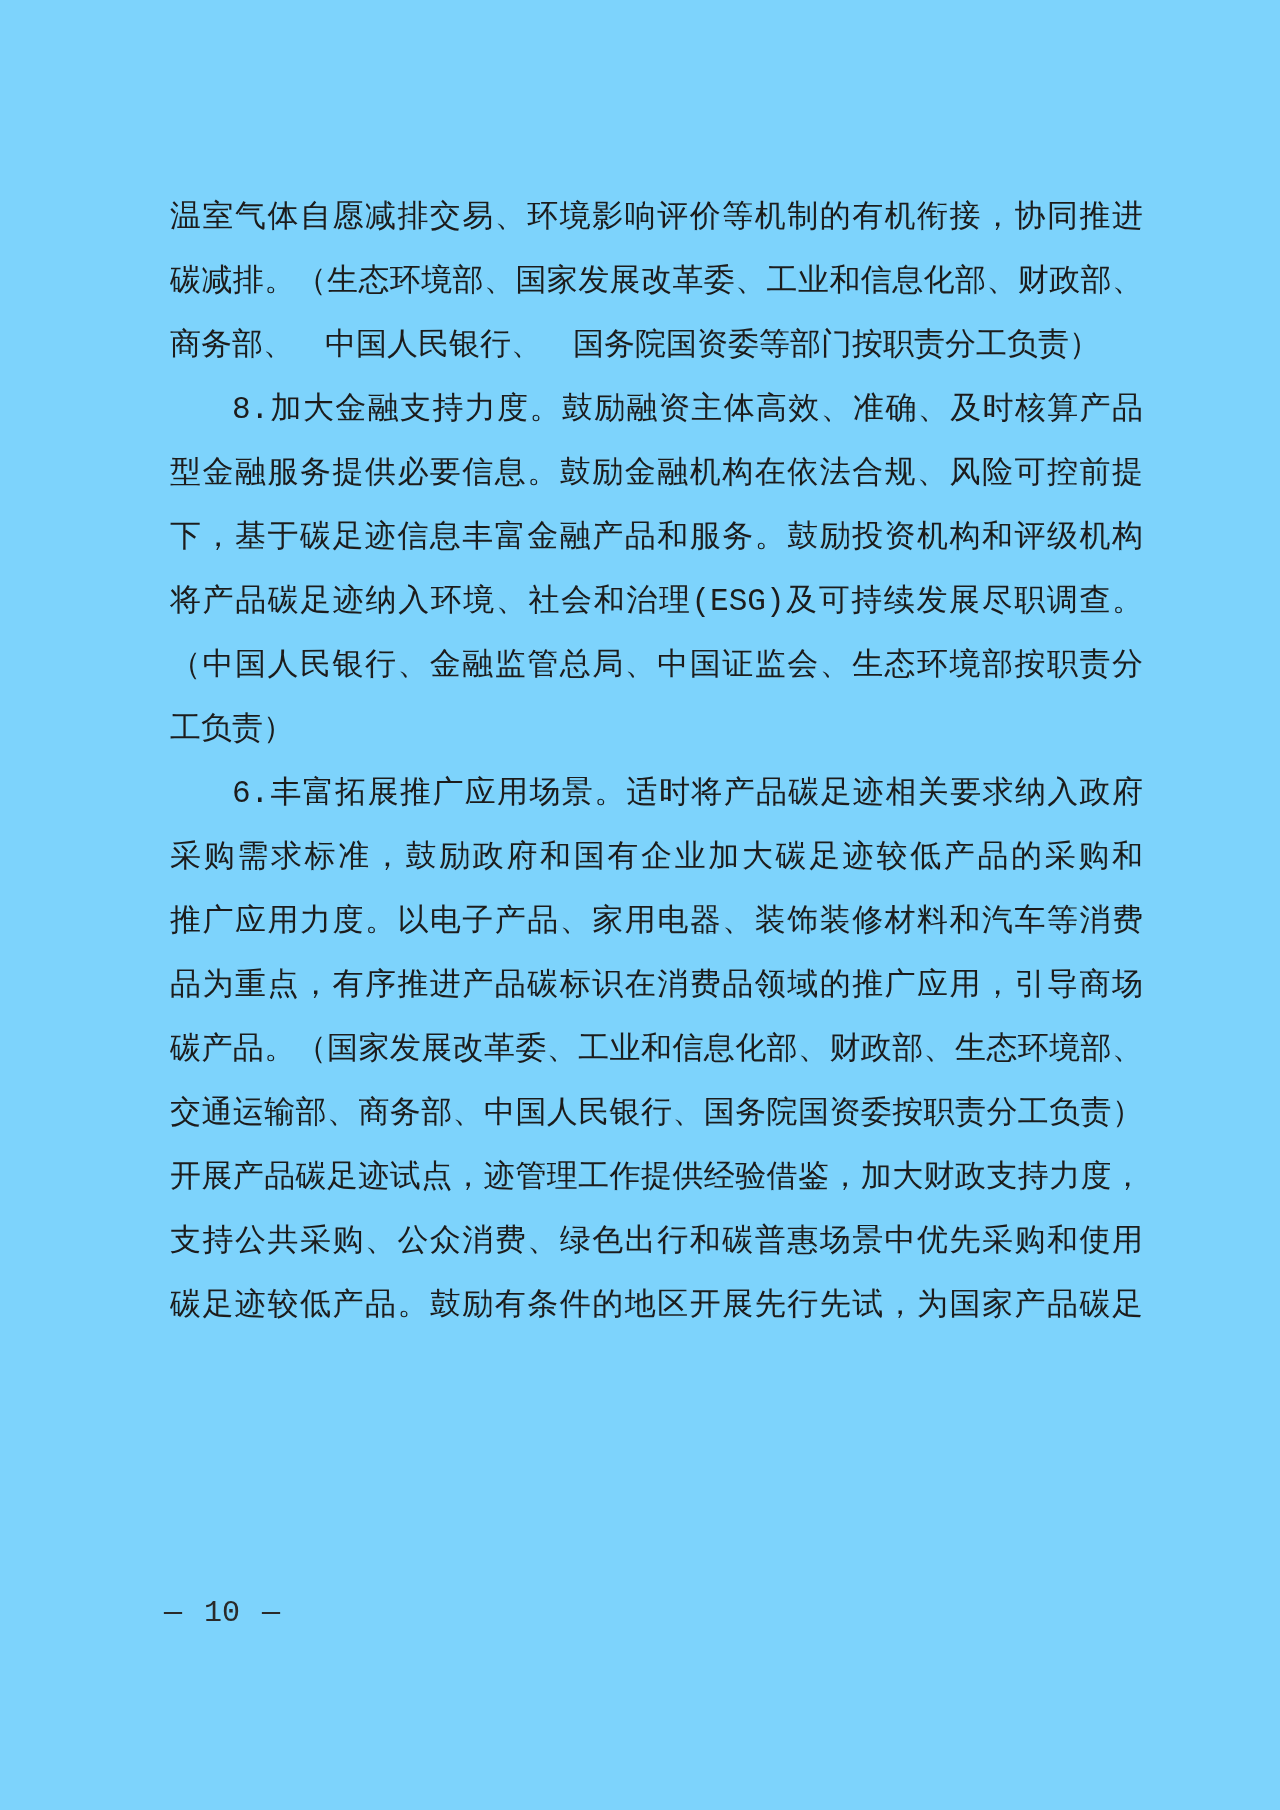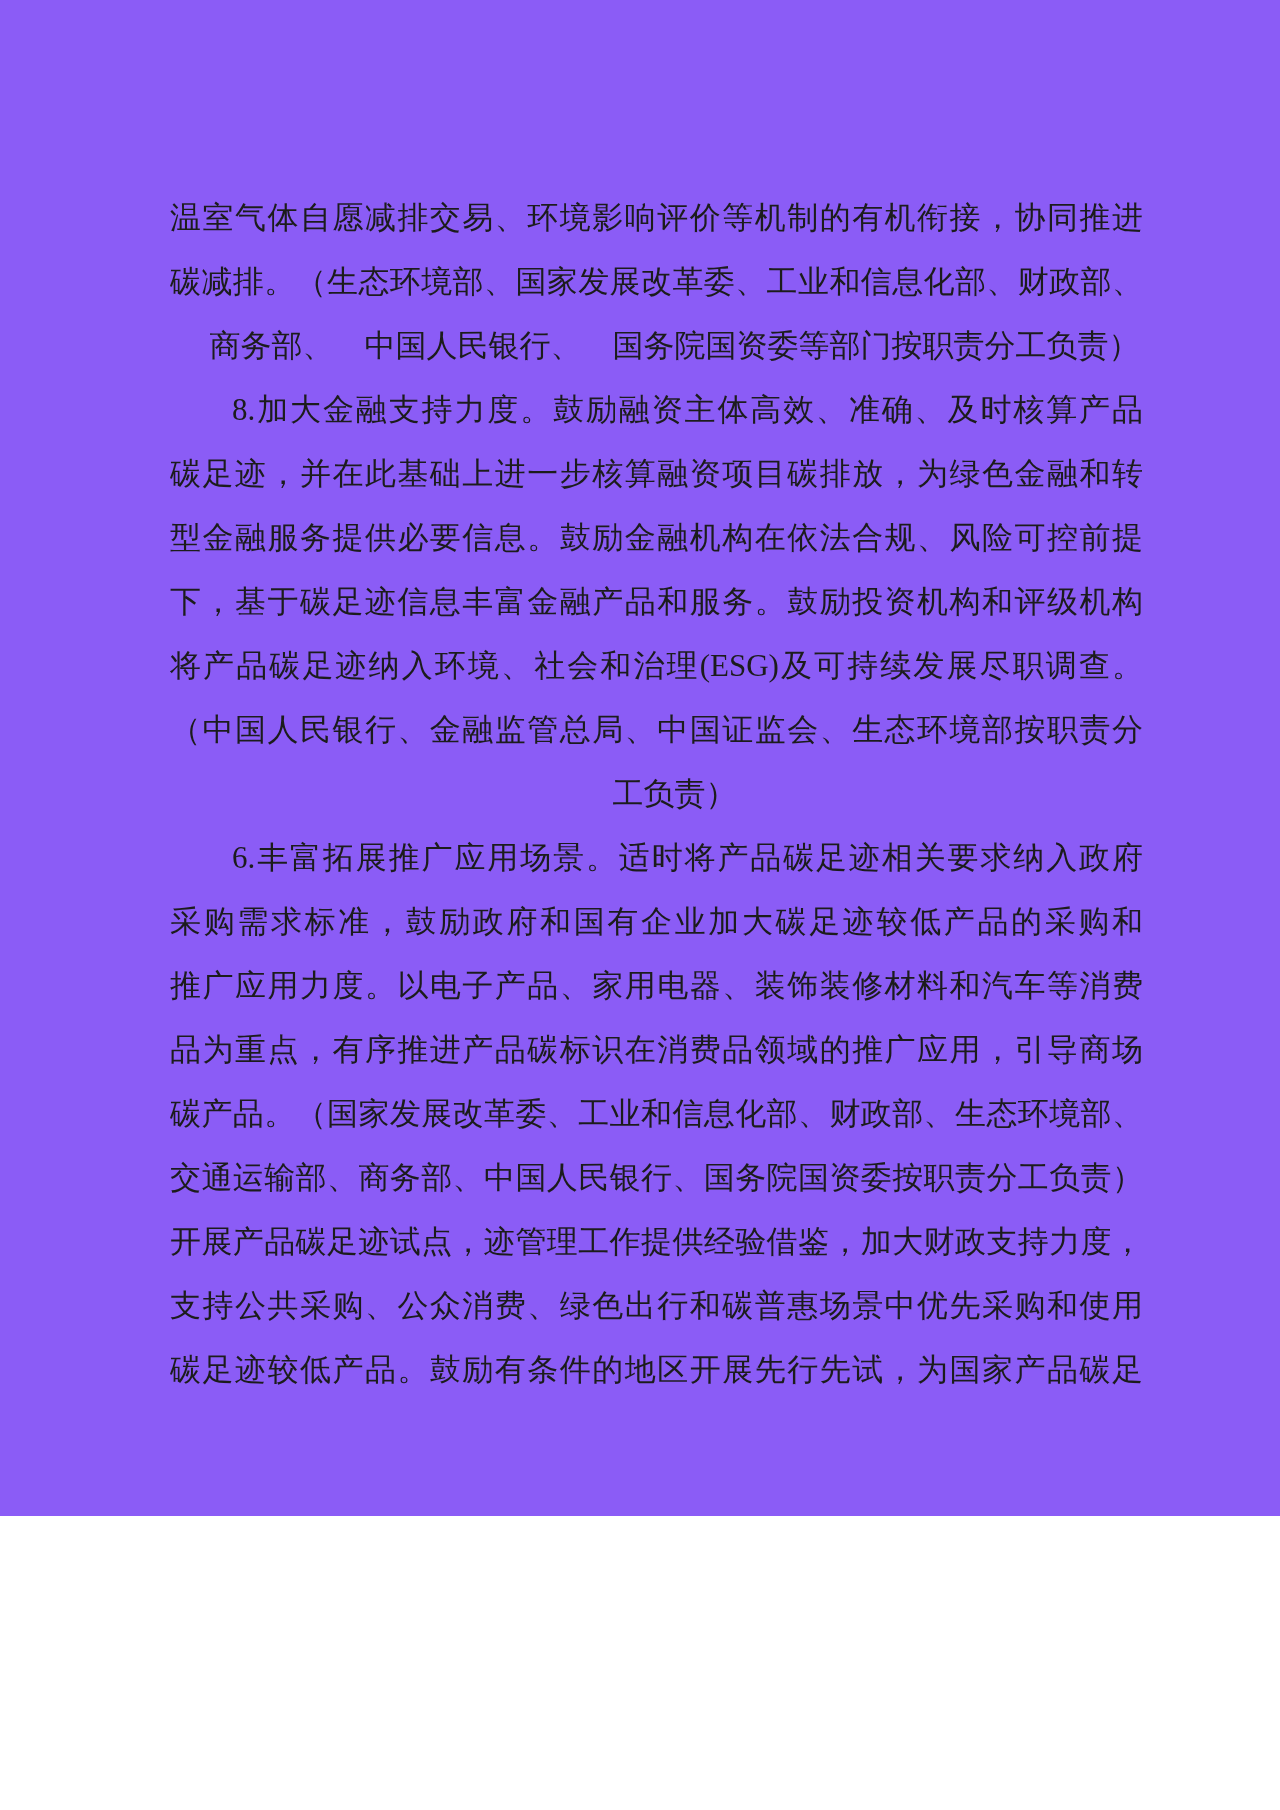--- a/index.html
+++ b/index.html
@@ -3,45 +3,44 @@
 <meta charset="utf-8">
 <style>
   html, body {
     margin: 0;
     padding: 0;
     background: #ffffff;
   }
   .page {
     position: relative;
     width: 1280px;
-    height: 1516px;
-    background: #8b5cf6;
+    height: 1810px;
+    background: #7dd3fc;
     color: #1c1c1c;
-    font-family: Liberation Serif, serif;
+    font-family: Liberation Mono, monospace;
     overflow: hidden;
   }
   .text-block {
     position: absolute;
     left: 170px;
     top: 186px;
     width: 973px;
   }
   .line {
     height: 64px;
     line-height: 64px;
     font-size: 31px;
     text-align: justify;
     text-align-last: justify;
     overflow: hidden;
     white-space: normal;
   }
   .line.plain {
-    text-align: center;
+    text-align: left;
     text-align-last: auto;
-    margin-left: 36px;
   }
   .line.indent {
     text-indent: 2em;
   }
   .footer {
     position: absolute;
     left: 164px;
     top: 1594px;
     display: flex;
     align-items: center;
@@ -53,21 +52,20 @@
 </style>
 </head>
 <body>
 
 <div class="page">
   <div class="text-block">
     <div class="line">温室气体自愿减排交易、环境影响评价等机制的有机衔接，协同推进</div>
     <div class="line">碳减排。（生态环境部、国家发展改革委、工业和信息化部、财政部、</div>
     <div class="line plain">商务部、　中国人民银行、　国务院国资委等部门按职责分工负责）</div>
     <div class="line indent">8.加大金融支持力度。鼓励融资主体高效、准确、及时核算产品</div>
-    <div class="line">碳足迹，并在此基础上进一步核算融资项目碳排放，为绿色金融和转</div>
     <div class="line">型金融服务提供必要信息。鼓励金融机构在依法合规、风险可控前提</div>
     <div class="line">下，基于碳足迹信息丰富金融产品和服务。鼓励投资机构和评级机构</div>
     <div class="line">将产品碳足迹纳入环境、社会和治理(ESG)及可持续发展尽职调查。</div>
     <div class="line">（中国人民银行、金融监管总局、中国证监会、生态环境部按职责分</div>
     <div class="line plain">工负责）</div>
     <div class="line indent">6.丰富拓展推广应用场景。适时将产品碳足迹相关要求纳入政府</div>
     <div class="line">采购需求标准，鼓励政府和国有企业加大碳足迹较低产品的采购和</div>
     <div class="line">推广应用力度。以电子产品、家用电器、装饰装修材料和汽车等消费</div>
     <div class="line">品为重点，有序推进产品碳标识在消费品领域的推广应用，引导商场</div>
     <div class="line">碳产品。（国家发展改革委、工业和信息化部、财政部、生态环境部、</div>

